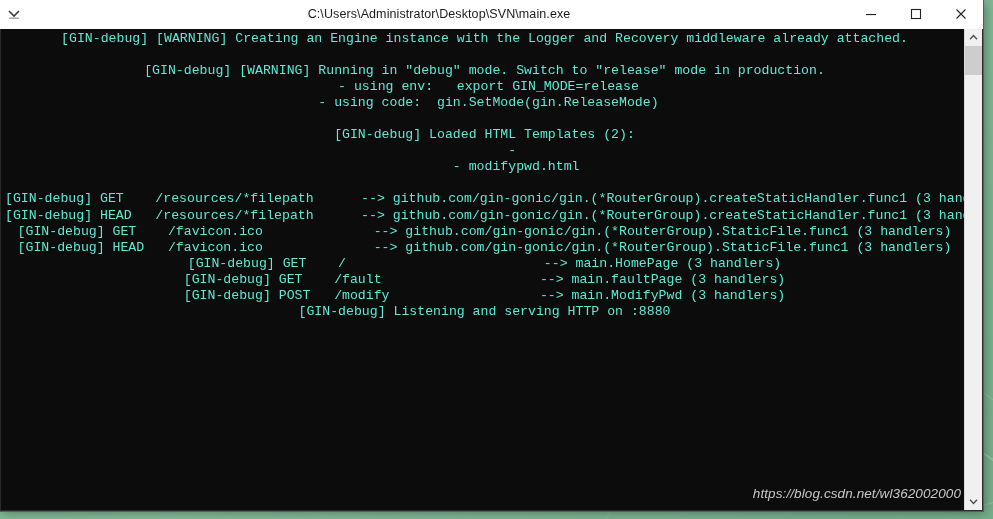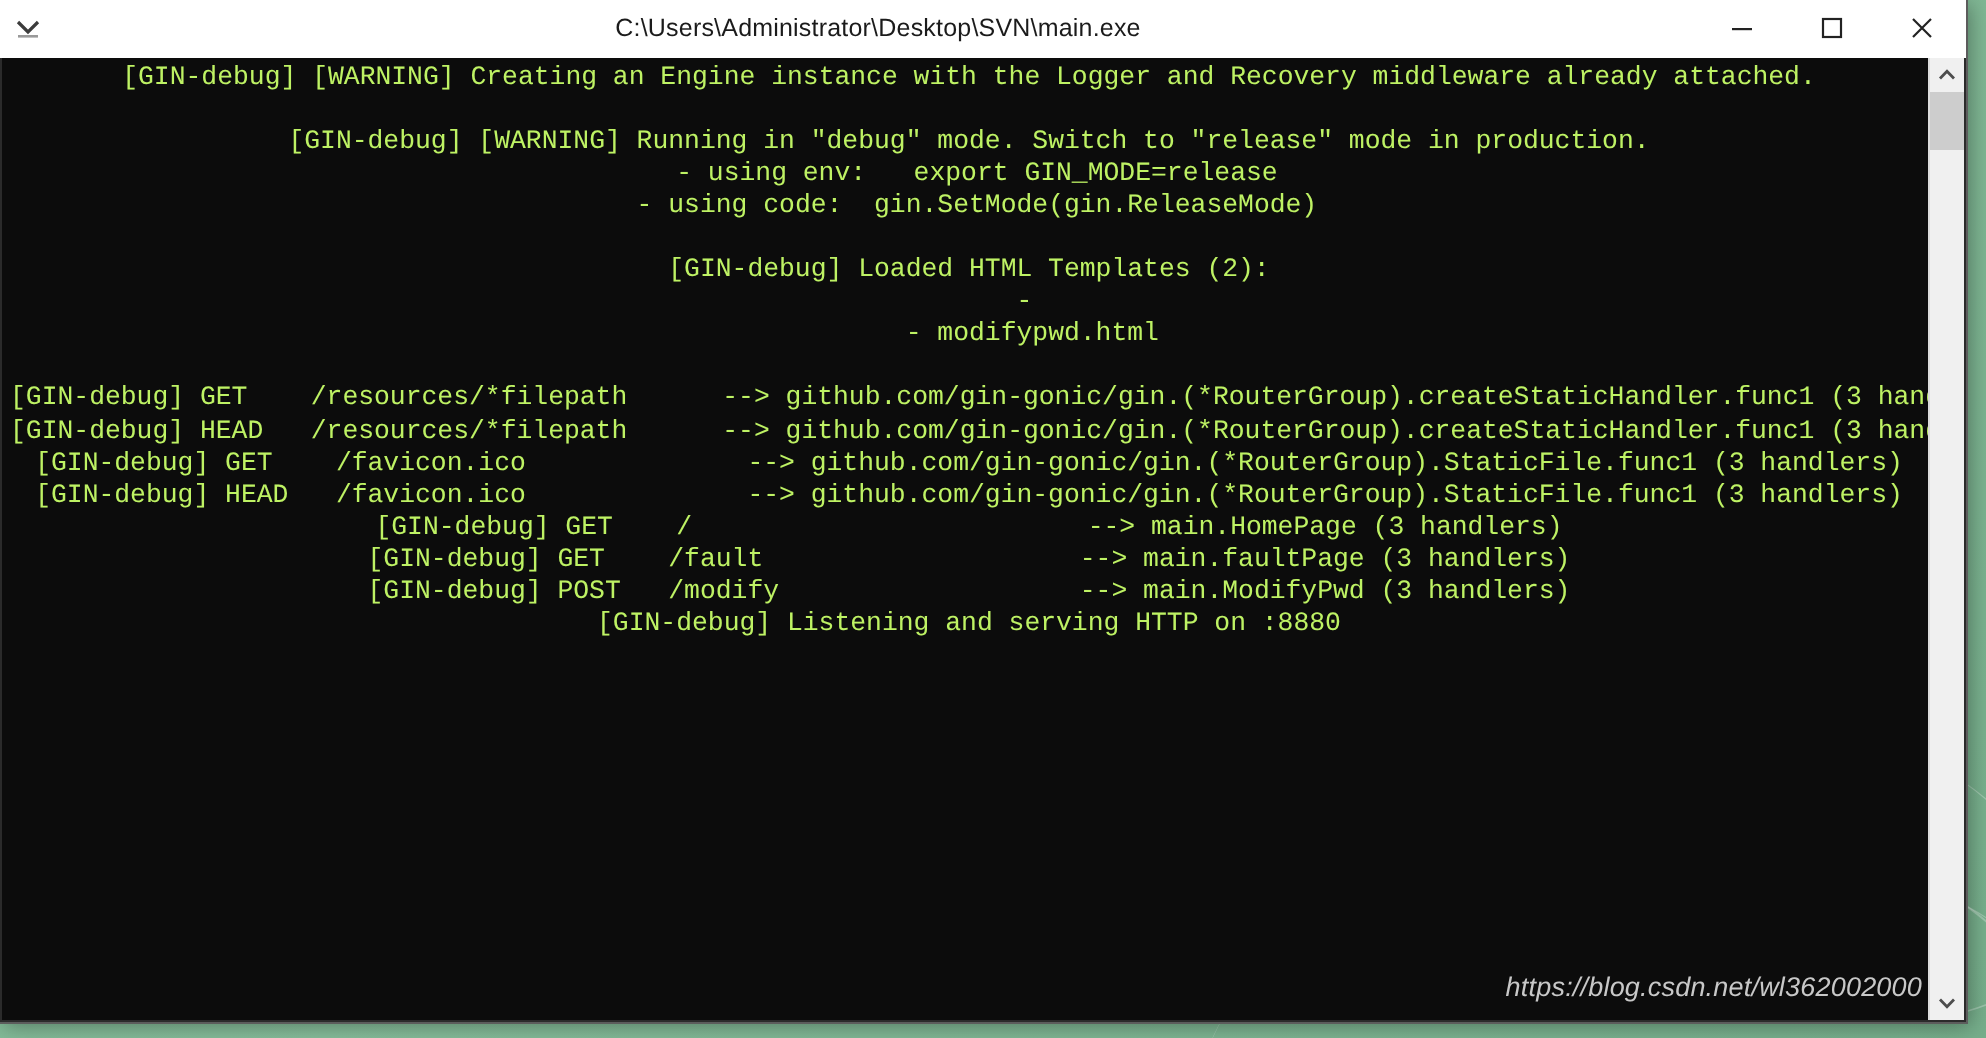--- a/index.html
+++ b/index.html
@@ -146,21 +146,21 @@
     border-top: none;
   }
 
   #console-text {
     flex: 1 1 auto;
     position: relative;
     padding: 2px 0 0 4px;
     font-family: "Liberation Mono", "DejaVu Sans Mono", monospace;
     font-size: 13.2px;
     line-height: 16.05px;
-    color: #bef264;
+    color: #5eead4;
     white-space: pre;
     overflow: hidden;
     letter-spacing: 0px;
   }
   #console-text .line { height: 16.05px; }
   #console-text .line.blank { color: transparent; }
 
   
   #scrollbar {
     flex: 0 0 auto;

